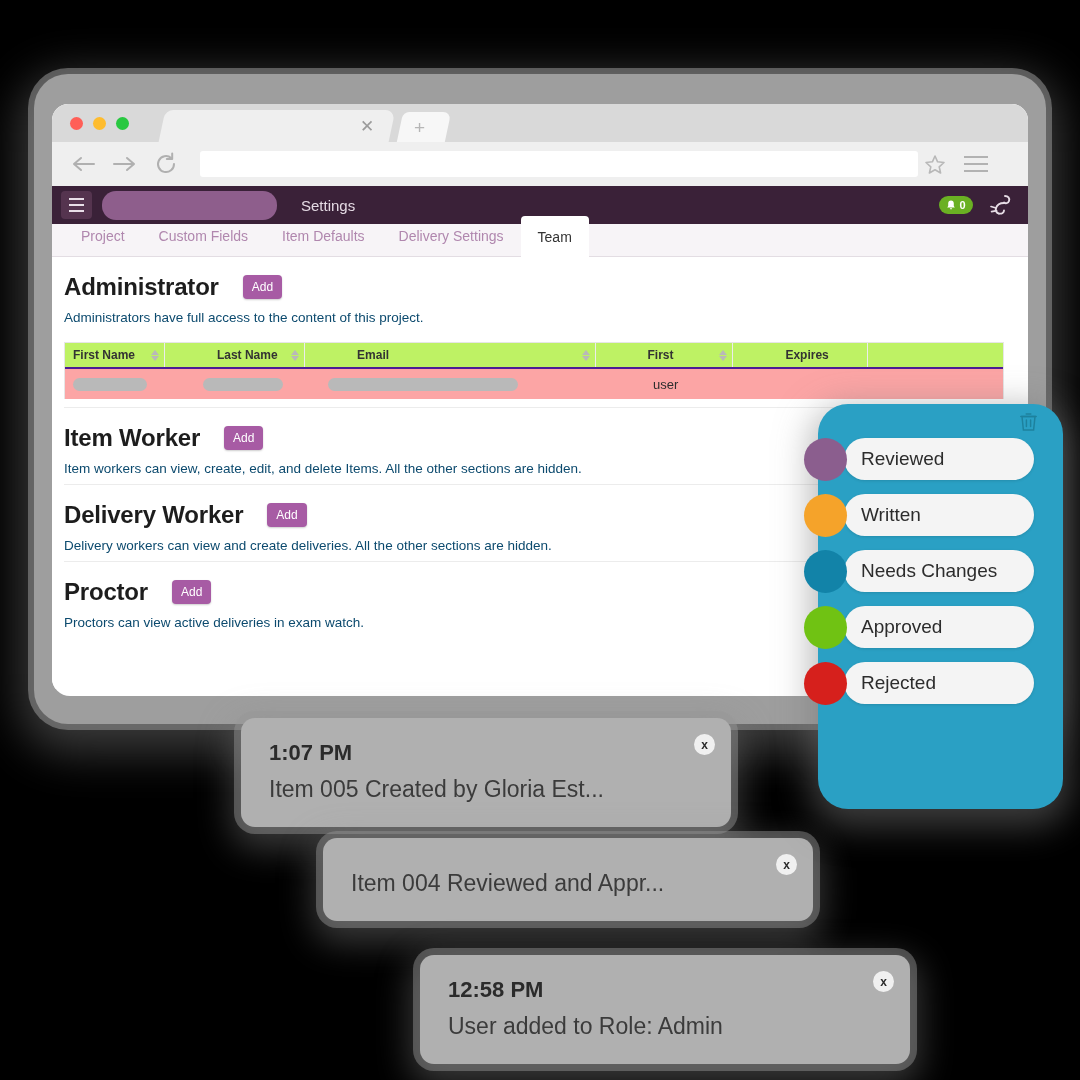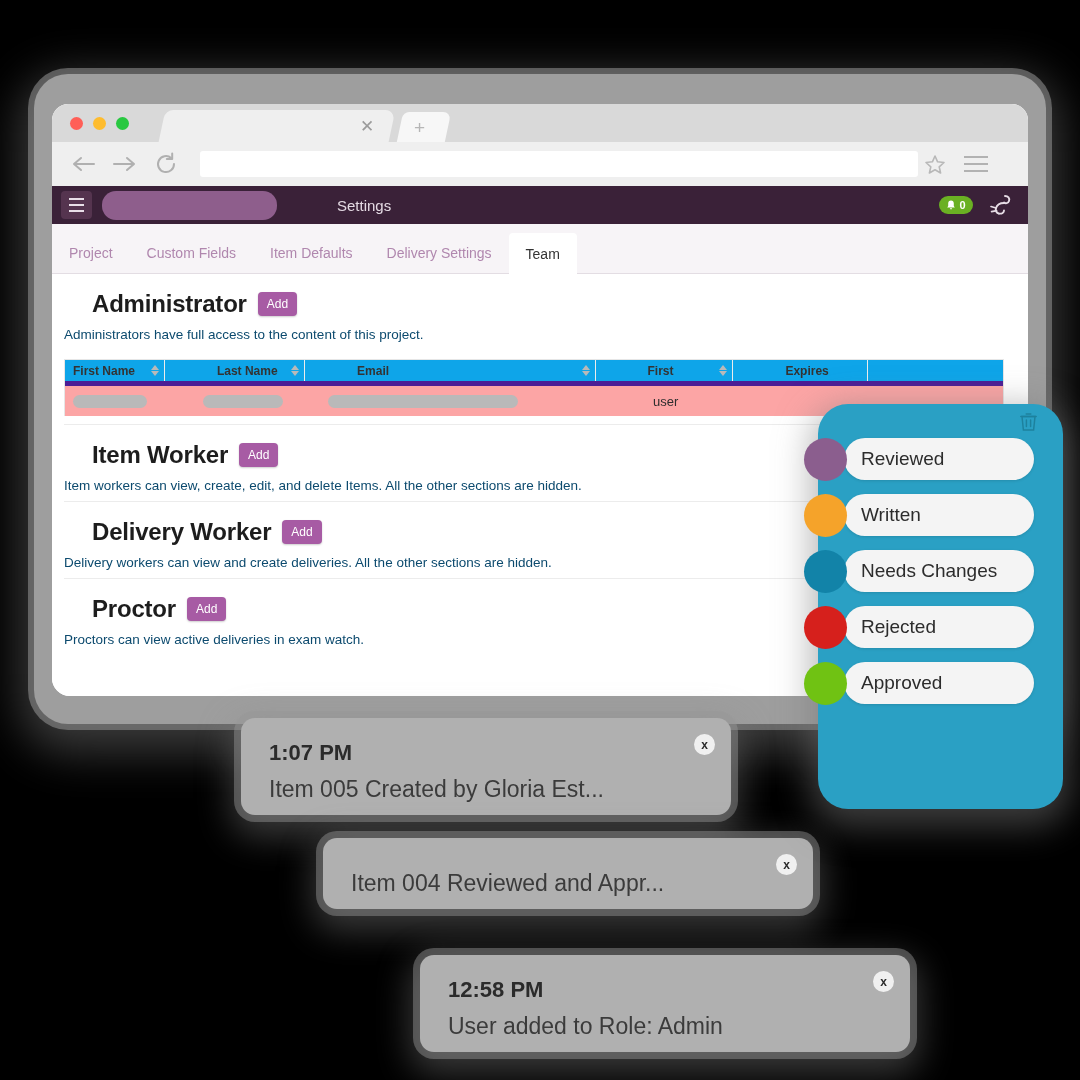--- a/index.html
+++ b/index.html
@@ -99,68 +99,68 @@
     display: flex; flex-direction: column;
     align-items: center; justify-content: center; gap: 4px;
   }
   .burger i { display: block; width: 15px; height: 2px; background: #e9dfe8; }
   .project-pill {
     margin-left: 10px;
     width: 175px; height: 29px;
     background: #8e5e8c; border-radius: 14px;
   }
   .settings-label {
-    margin-left: 60px;
+    margin-left: 24px;
     color: #e4dae3; font-size: 15px;
   }
   .notif-badge {
     position: absolute; right: 55px; top: 10px;
     height: 18px; min-width: 34px; padding: 0 6px;
     background: #6ab023; border-radius: 9px;
     display: flex; align-items: center; justify-content: center; gap: 3px;
   }
   .notif-badge span { color: #fff; font-size: 11px; font-weight: bold; }
   .brand-logo { position: absolute; right: 14px; top: 6px; }
 
   
   .tabs {
-    position: relative; height: 50px;
+    position: relative; height: 33px;
     background: #f7f4f7;
     border-bottom: 1px solid #e3dde3;
-    display: flex; align-items: flex-end; 
+    display: flex; align-items: flex-end; padding-left: 12px;
   }
   .tab {
     padding: 0 17px; height: 40px;
     display: flex; align-items: center;
     font-size: 14px; color: #b087ae;
   }
   .tab.active {
     background: #ffffff; color: #333333;
     border-radius: 4px 4px 0 0;
     margin-bottom: -1px; height: 41px;
   }
 
   
   .page { background: #ffffff; height: 432px; padding: 0 12px; position: relative; }
 
   .section { padding: 16px 0 8px 0; }
   .section + .section { border-top: 1px solid #ececec; }
-  .sec-head { display: flex; align-items: center; gap: 11px; margin-left: 28px; }
+  .sec-head { display: flex; align-items: center; gap: 24px; }
   .sec-title { font-size: 24px; font-weight: bold; color: #1d1d1d; letter-spacing: -.2px; }
   .add-btn {
     background: #a75ba4; color: #ffffff;
     font-size: 12px; border: none; border-radius: 4px;
     padding: 5px 9px; cursor: pointer;
     box-shadow: 0 1px 2px rgba(0,0,0,.2);
   }
   .sec-desc { margin-top: 9px; font-size: 13.5px; color: #0c4a6e; }
 
   
   .tbl { margin-top: 17px; width: 940px; border: 1px solid #e6e6e6; border-bottom: none; }
-  .tbl-head { display: flex; height: 26px; background: #0ea5e9; border-bottom: 5px solid #4c1d95; gap: 44px; }
+  .tbl-head { display: flex; height: 26px; background: #bef264; border-bottom: 2px solid #4c1d95; gap: 44px; }
   .th {
     display: flex; align-items: center; gap: 6px;
     font-size: 12px; font-weight: bold; color: #333;
     padding-left: 8px; border-right: 1px solid #ececec;
   }
   .th:last-child { border-right: none; }
   .c1 { width: 130px; } .c2 { width: 125px; } .c3 { width: 325px; }
   .c4 { width: 122px; } .c5 { width: 118px; } .c6 { width: 118px; }
   .sorter { display: flex; flex-direction: column; gap: 1px; margin-left: auto; margin-right: 5px; }
   .sorter i { width: 0; height: 0; border-left: 4px solid transparent; border-right: 4px solid transparent; }
@@ -204,21 +204,21 @@
   .toast {
     position: absolute;
     background: #b0b0b0;
     border-radius: 14px;
     box-shadow: 0 0 0 7px rgba(150,150,150,.45),
                 0 12px 34px 10px rgba(140,140,140,.4);
     z-index: 30;
   }
   .toast .t-time { font-size: 22px; font-weight: bold; color: #2b2b2b; }
   .toast .t-msg { margin-top: 10px; font-size: 23px; color: #3b3b3b; }
-  .toast-body { padding: 22px 26px 12px 28px; }
+  .toast-body { padding: 22px 26px 24px 28px; }
   .t-close {
     position: absolute; right: 16px; top: 16px;
     width: 21px; height: 21px; border-radius: 50%;
     background: #f0f0f0; color: #2b2b2b;
     font-size: 12px; font-weight: bold;
     display: flex; align-items: center; justify-content: center;
     cursor: pointer;
   }
   #toast1 { left: 241px; top: 718px; width: 490px; }
   #toast2 { left: 323px; top: 838px; width: 490px; }
@@ -416,26 +416,26 @@
       </div>
       <div class="chip-wrap">
         <span class="status-bullet" style="background:#F5A32A"></span>
         <div class="status-chip">Written</div>
       </div>
       <div class="chip-wrap">
         <span class="status-bullet" style="background:#1283A8"></span>
         <div class="status-chip">Needs Changes</div>
       </div>
       <div class="chip-wrap">
+        <span class="status-bullet" style="background:#70C213"></span>
+        <div class="status-chip">Approved</div>
+      </div>
+      <div class="chip-wrap">
         <span class="status-bullet" style="background:#D6201C"></span>
         <div class="status-chip">Rejected</div>
-      </div>
-      <div class="chip-wrap">
-        <span class="status-bullet" style="background:#70C213"></span>
-        <div class="status-chip">Approved</div>
       </div>
     </div>
   </div>
 
   <div class="toast" id="toast1">
     <div class="t-close">x</div>
     <div class="toast-body">
       <div class="t-time">1:07 PM</div>
       <div class="t-msg">Item 005 Created by Gloria Est...</div>
     </div>

